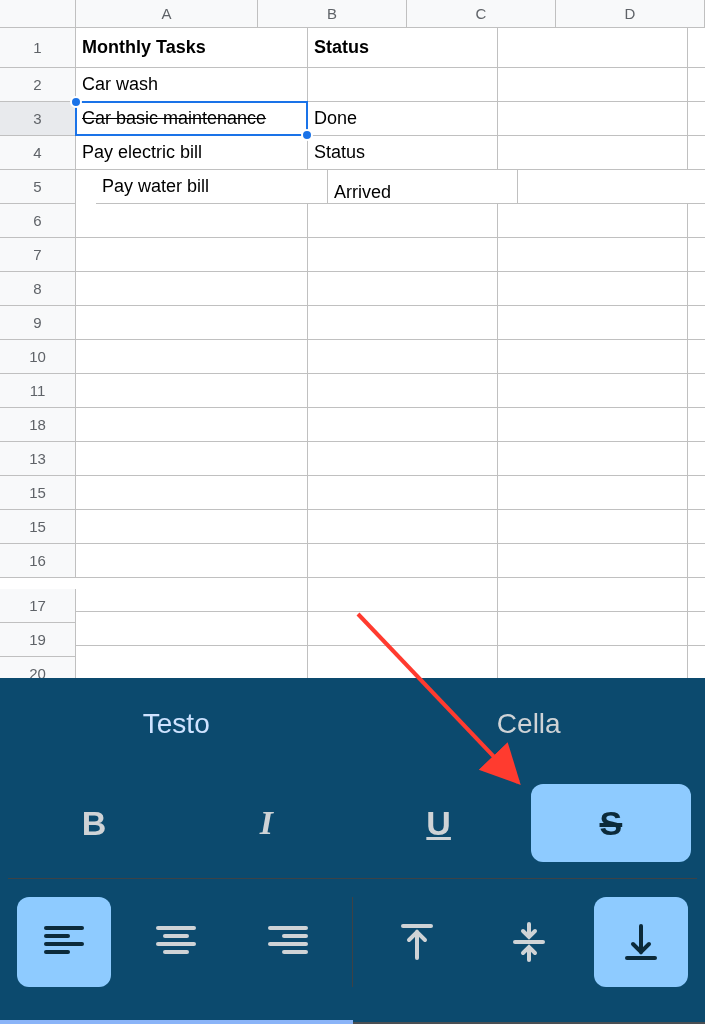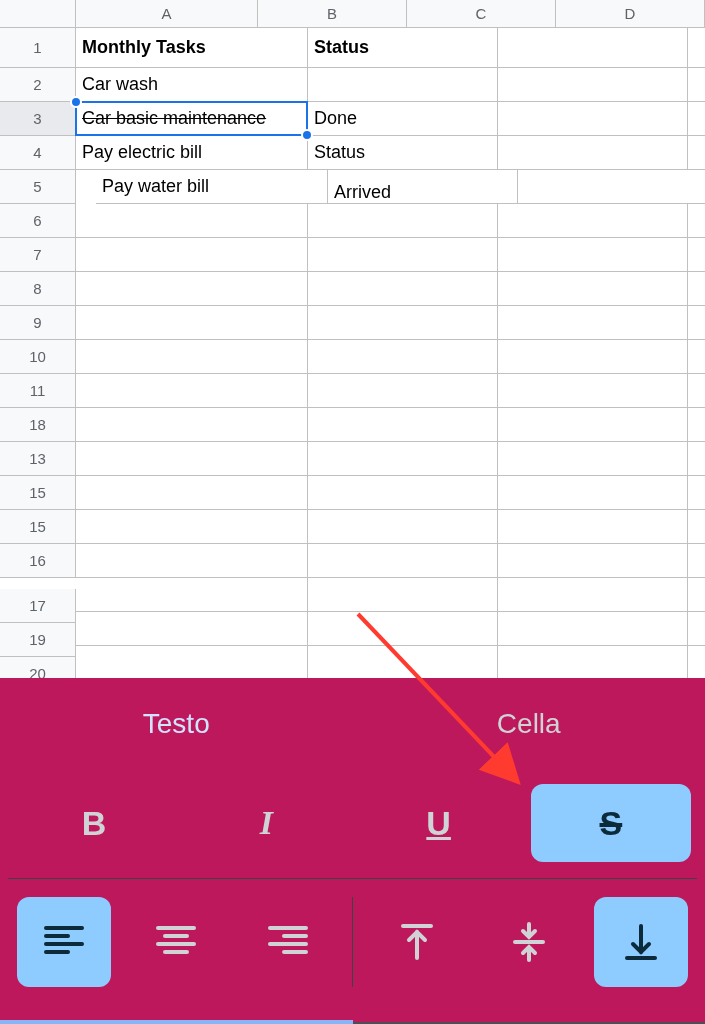--- a/index.html
+++ b/index.html
@@ -33,21 +33,21 @@
     pointer-events:none;
   }
   .sel-handle {
     position:absolute; width:12px; height:12px; border-radius:50%;
     background:#1a73e8; border:2px solid #fff;
   }
 
   
   .panel {
     position:absolute; left:0; top:678px; width:705px; height:346px;
-    background:#be185d; color:#cfd3d6;
+    background:#0c4a6e; color:#cfd3d6;
   }
   .tabs { display:flex; height:92px; }
   .tab  { flex:1; display:flex; align-items:center; justify-content:center; font-size:28px; position:relative; cursor:pointer; }
   .tab.active { color:#cfe3ff; }
   .tab-underline-active { position:absolute; bottom:0; left:0; width:50%; height:4px; background:#8ab4f8; }
   .tab-underline-rest   { position:absolute; bottom:0; left:50%; width:50%; height:2px; background:#4a4f53; }
 
   .row-buttons { display:flex; align-items:center; justify-content:space-around; padding:14px 8px; }
   .row1 .btn { width:160px; height:78px; }
   .sep-h { height:1px; background:#3d4246; margin:2px 8px; }

